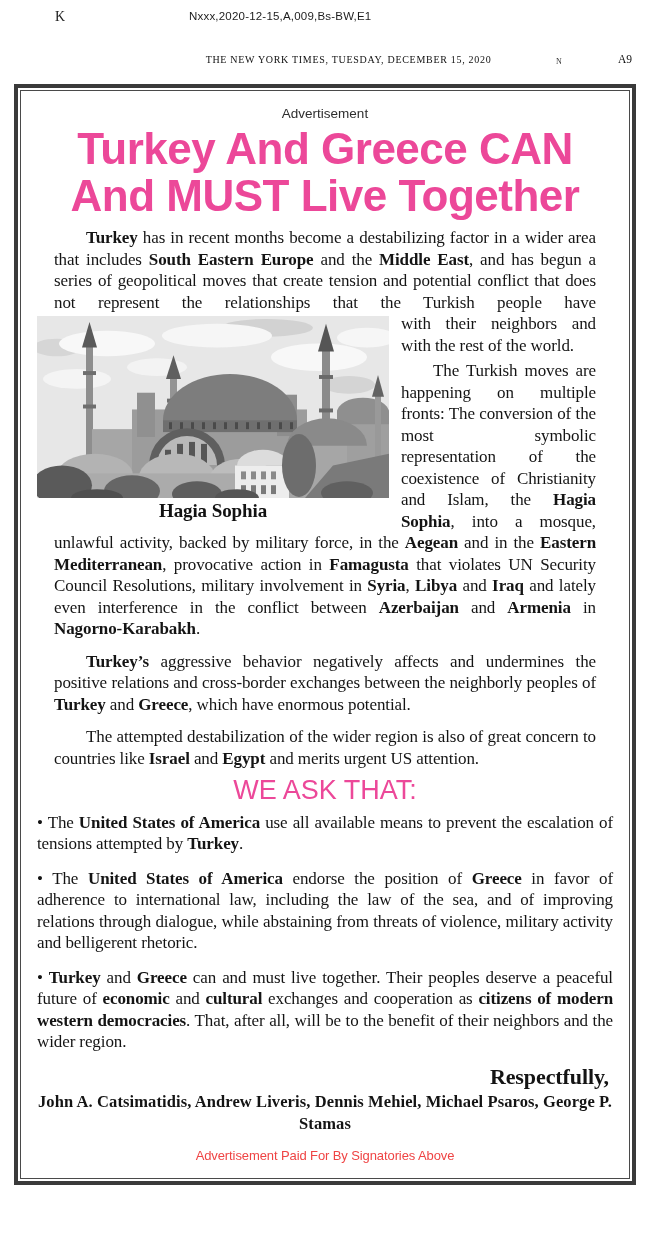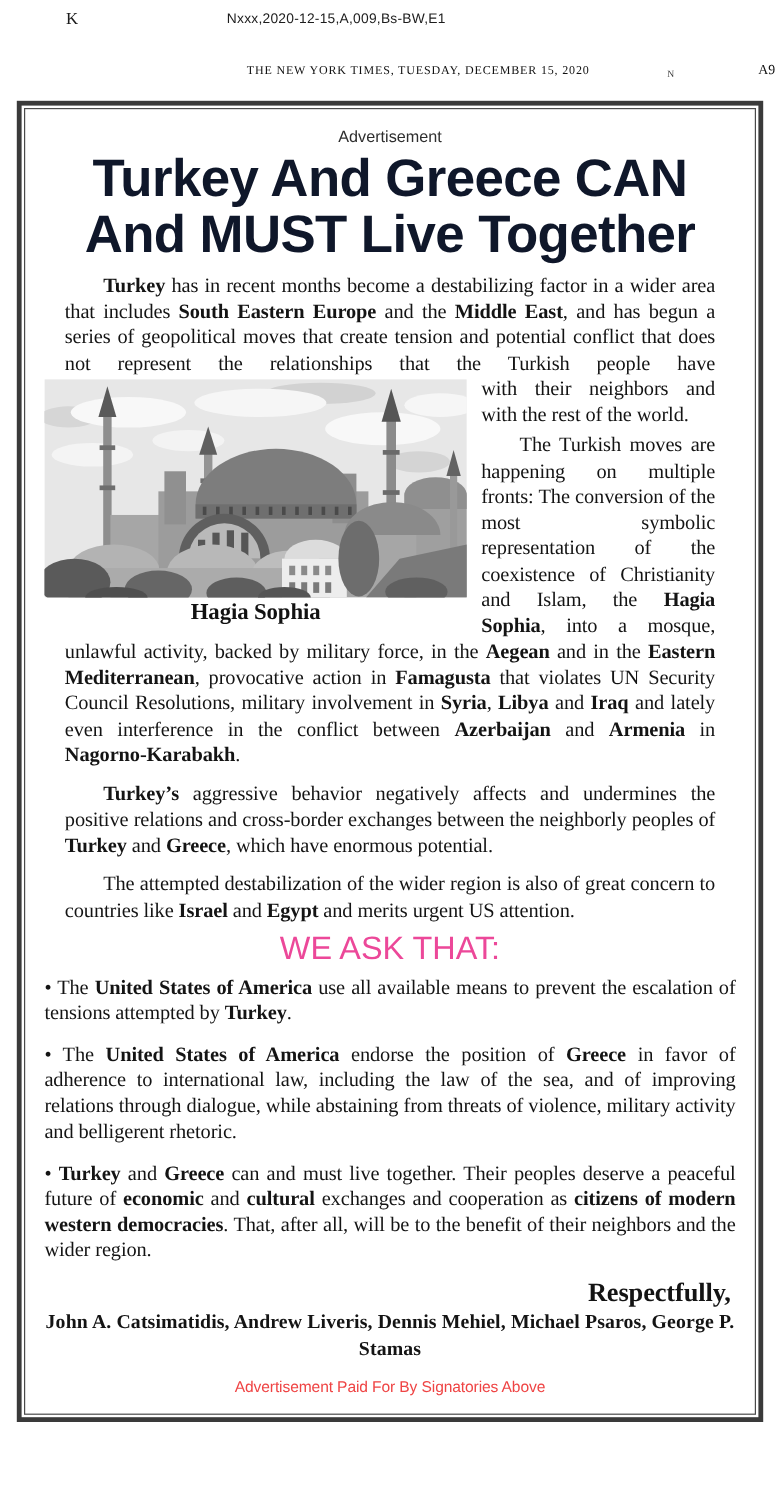--- a/index.html
+++ b/index.html
@@ -27,38 +27,38 @@
     position: absolute; left: 0; right: 0; top: 54px;
     text-align: center;
     font-family: "Liberation Serif", serif; font-size: 10px;
     letter-spacing: 0.7px; color: #101010; padding-left: 47px;
   }
   .ed-letter {
     position: absolute; left: 556px; top: 57px;
     font-family: "Liberation Serif", serif; font-size: 8px; color: #333;
   }
   .pagenum {
-    position: absolute; right: 4px; top: 53px;
+    position: absolute; right: 18px; top: 53px;
     font-family: "Liberation Serif", serif; font-size: 11.5px; color: #101010;
   }
 
   
   .ad-outer { margin: 0 14px; border: 4px solid #3a3a3a; background: #fff; }
   .ad-inner { border: 1.5px solid #4a4a4a; margin: 2px; padding: 13px 16px 8px; }
 
   .ad-label {
     text-align: center;
     font-family: "Liberation Sans", sans-serif;
     font-size: 13.5px; color: #2e2e2e; margin: 2px 0 4px;
   }
 
   .headline {
     margin: 4px 0 8px; text-align: center;
     font-family: "Liberation Sans", sans-serif; font-weight: bold;
-    font-size: 44px; line-height: 47px; letter-spacing: -0.5px; color: #0f172a;
+    font-size: 44px; line-height: 47px; letter-spacing: -0.5px; color: #ec4899;
   }
   .headline .hl { display: block; }
 
   
   .body {
     font-family: "Liberation Serif", serif;
     font-size: 17px; line-height: 21.5px;
     text-align: justify; color: #141414; letter-spacing: -0.1px;
   }
   .body::after { content: ""; display: block; clear: both; }

